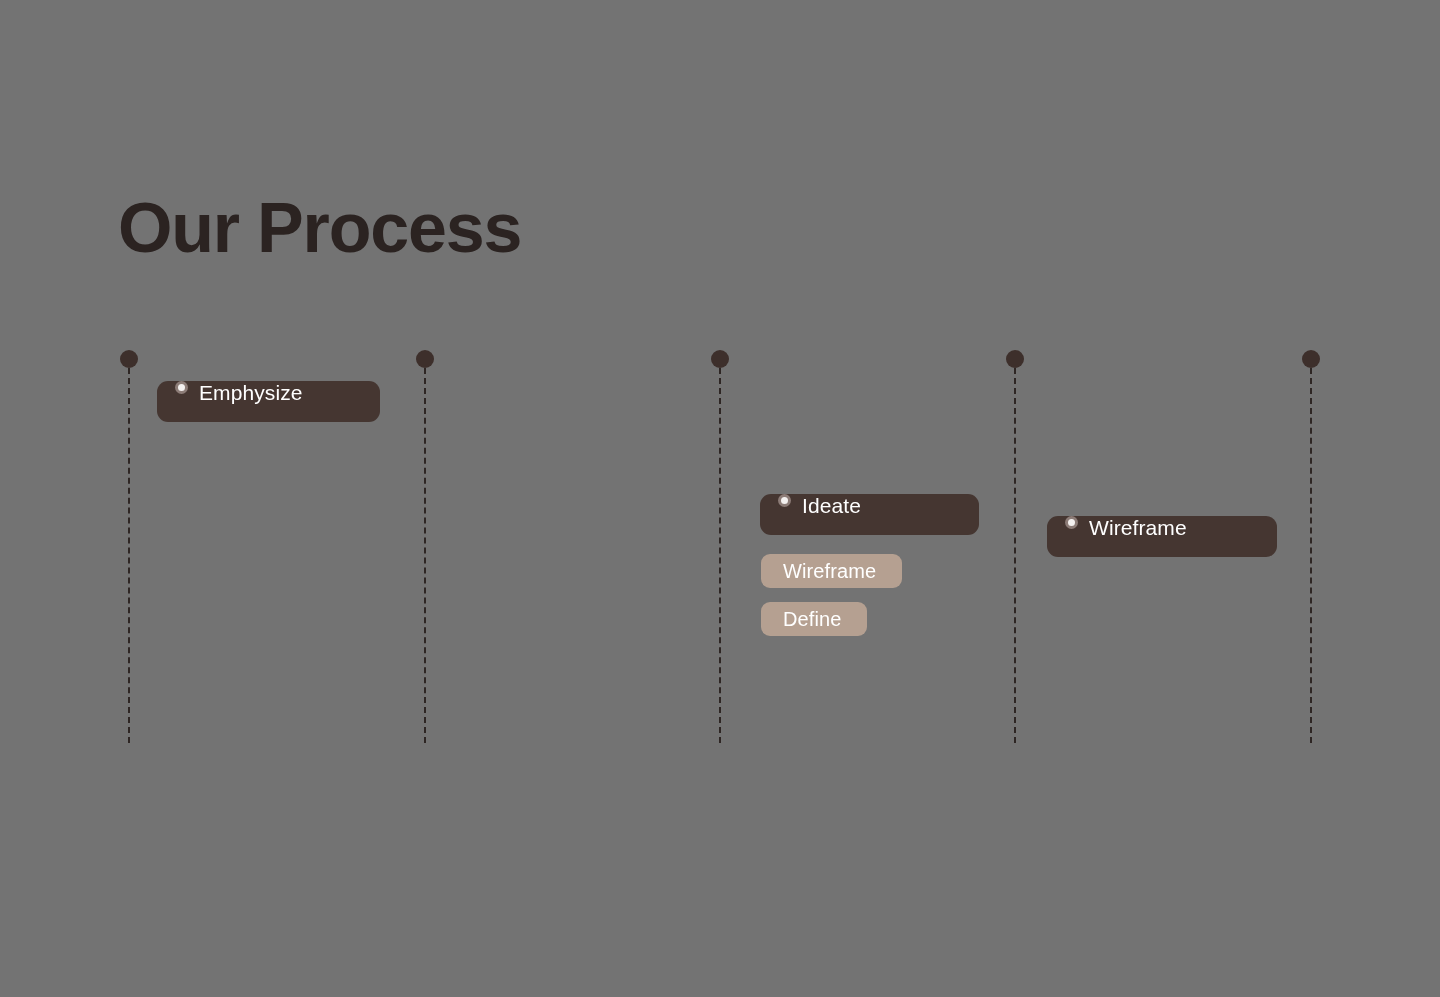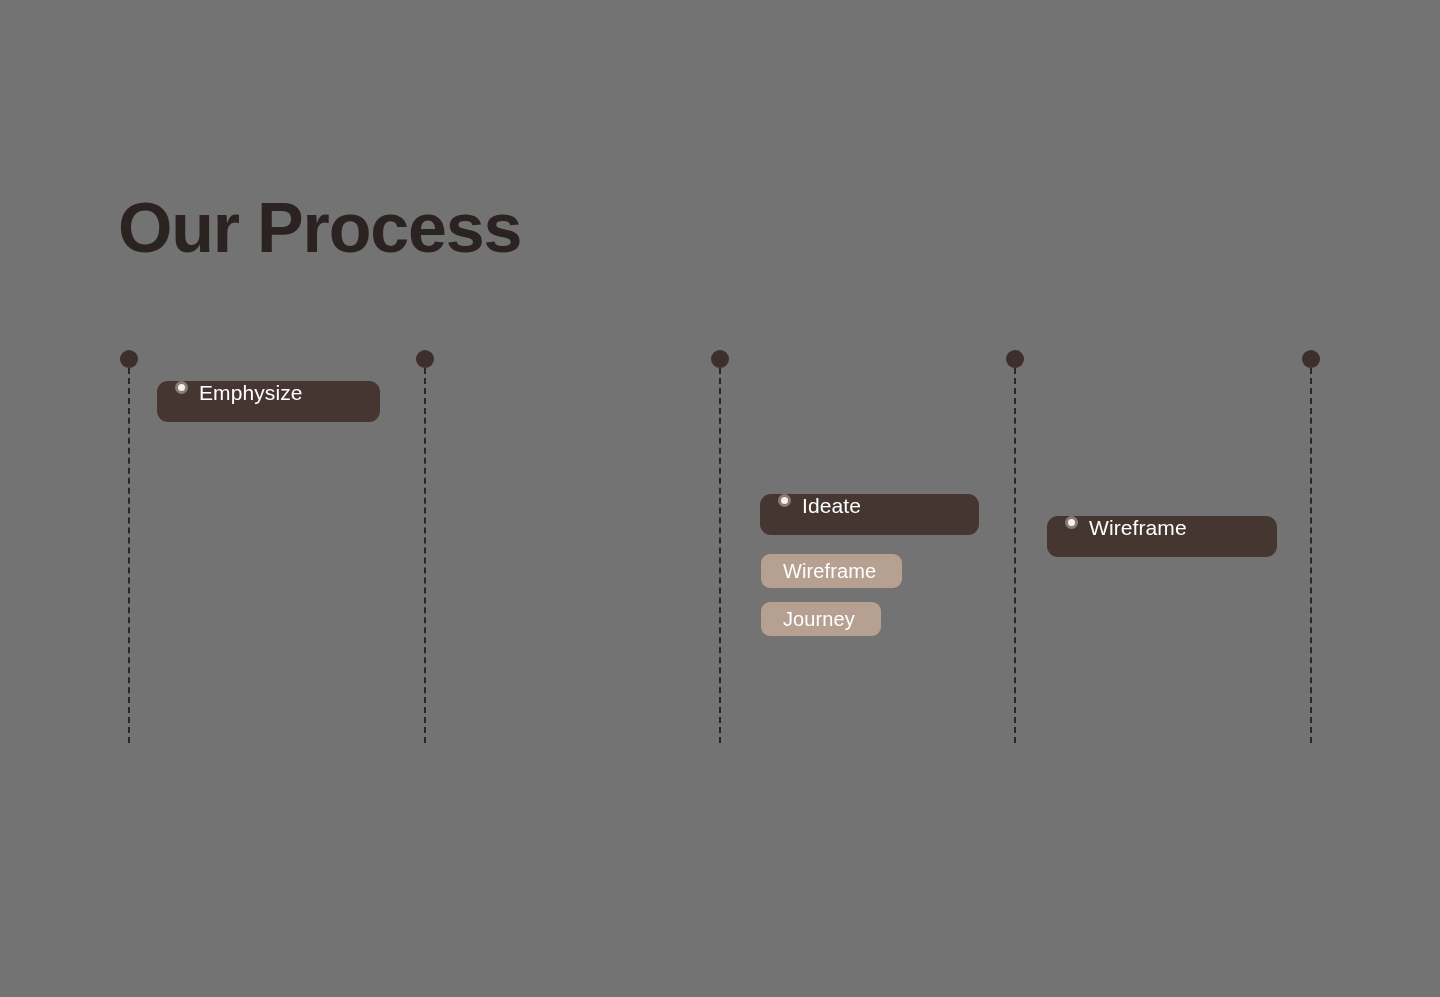--- a/index.html
+++ b/index.html
@@ -180,21 +180,21 @@
   </div>
 
 
   <div class="stage" id="stage-2">
     <div class="stage-main">
       <span class="radio-icon"></span>
       <span>Ideate</span>
     </div>
     <div class="substep-list">
       <div class="substep">Wireframe</div>
-      <div class="substep">Journey</div>
+      <div class="substep">Define</div>
     </div>
   </div>
 
   <div class="stage" id="stage-3">
     <div class="stage-main">
       <span class="radio-icon"></span>
       <span>Wireframe</span>
     </div>
   </div>
 

